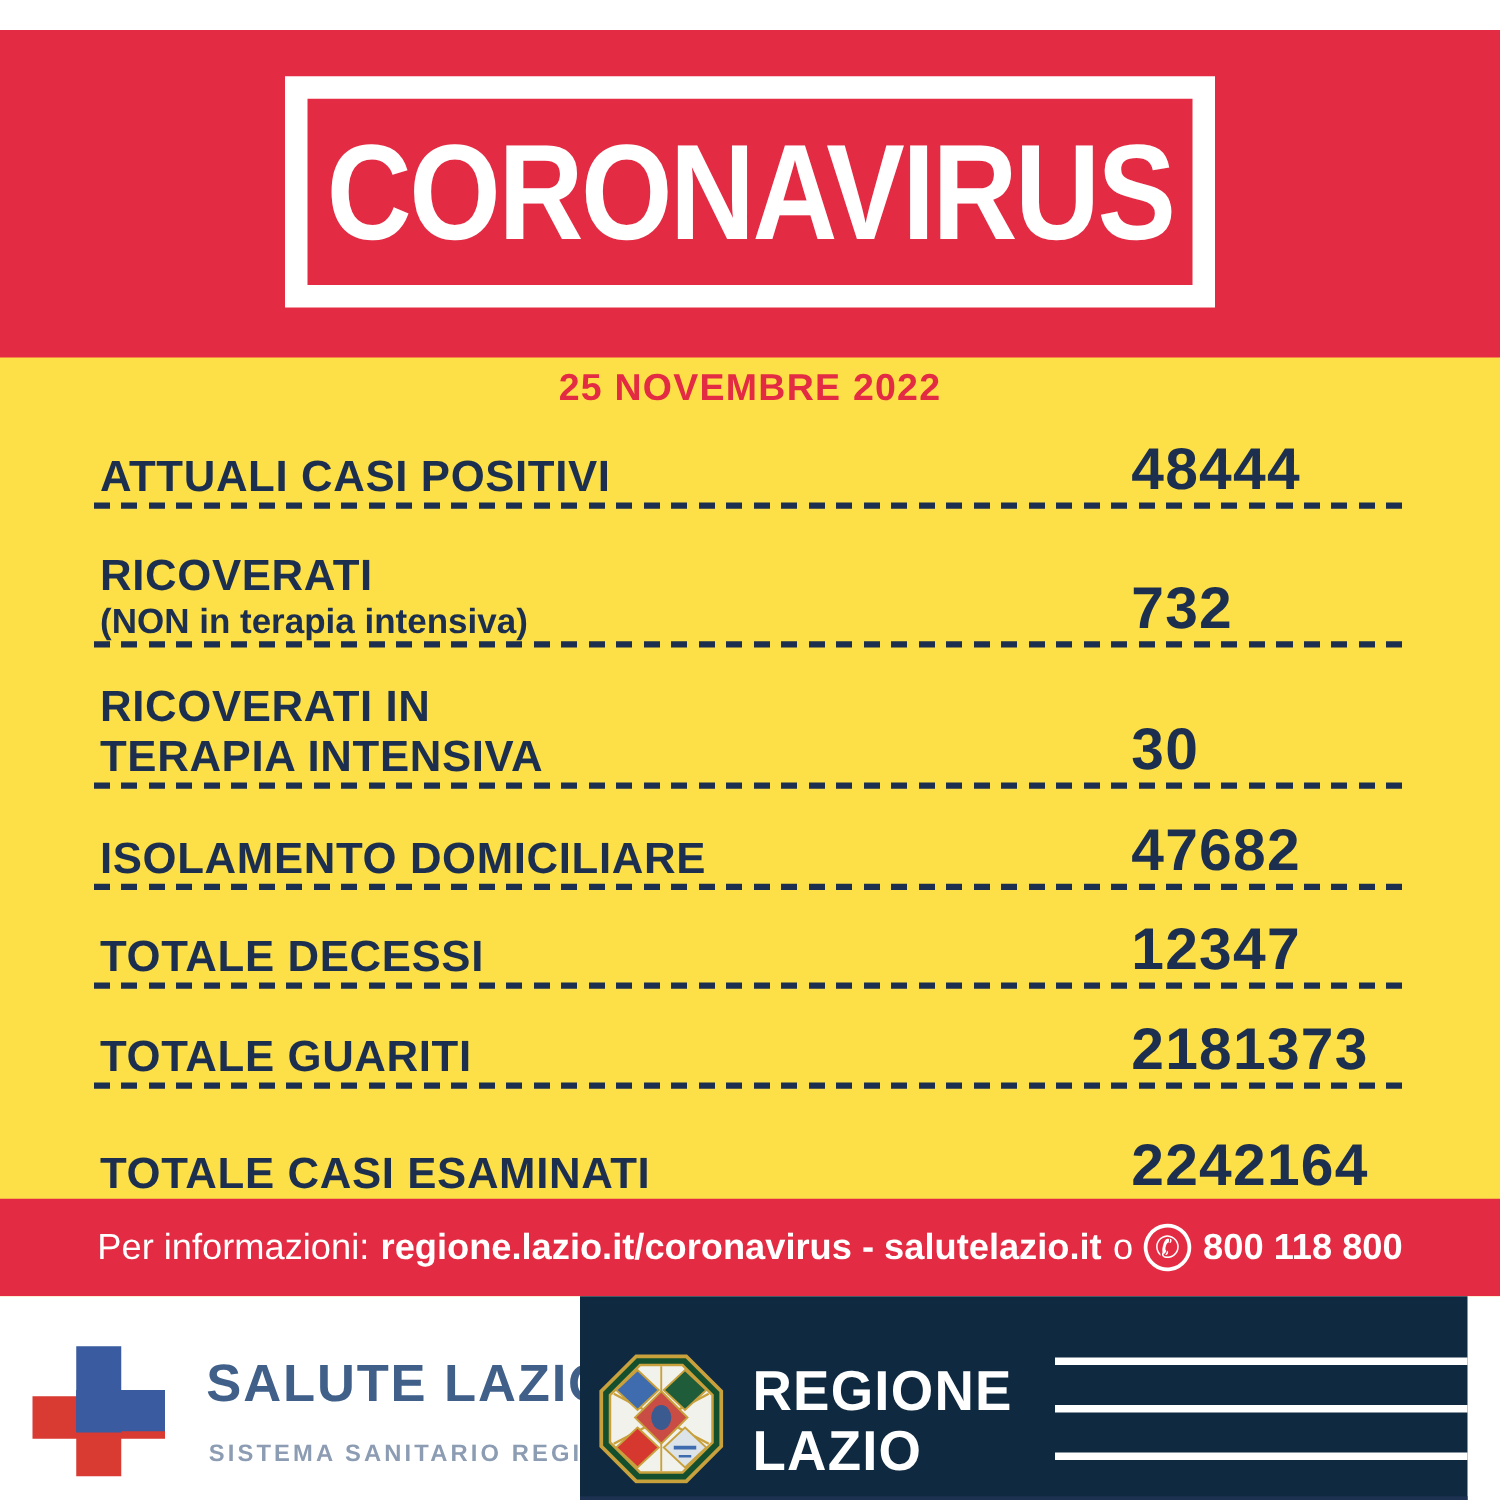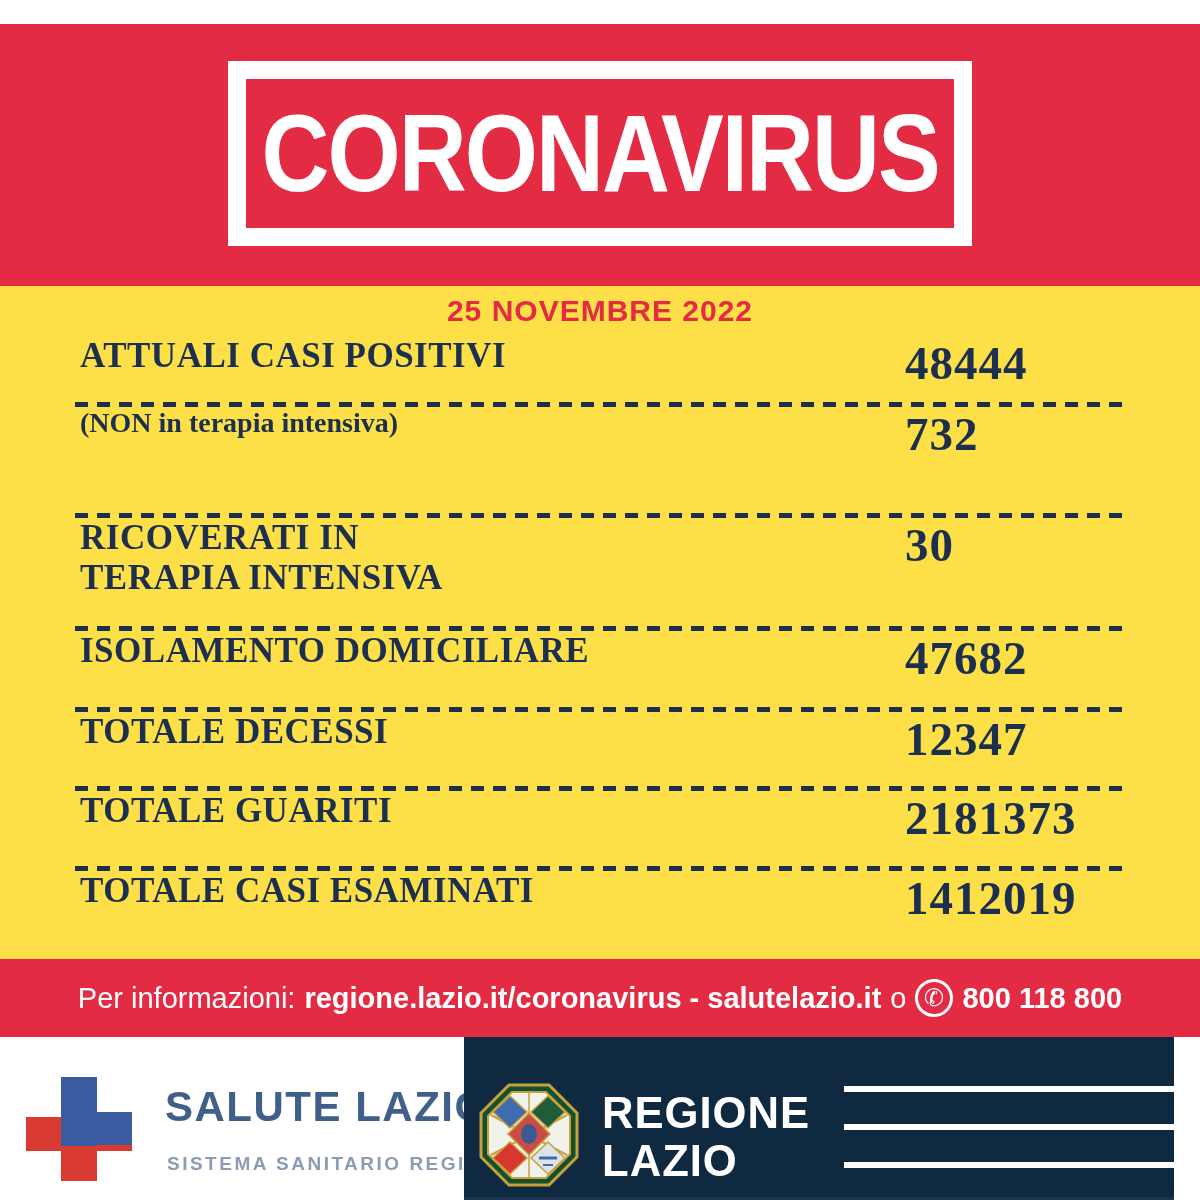--- a/index.html
+++ b/index.html
@@ -20,21 +20,21 @@
     transform:scaleX(0.97) scaleY(1.12);white-space:nowrap;
   }
   
   .date-line{
     position:absolute;left:0;top:262px;width:1200px;height:50px;
     display:flex;align-items:center;justify-content:center;
     color:#e32b43;font-size:30px;font-weight:800;letter-spacing:1px;text-align:right;
   }
   
   .stats{position:absolute;left:75px;top:312px;width:1050px;}
-  .row{display:flex;align-items:flex-start;font-family:Liberation Serif, serif;}
+  .row{display:flex;align-items:flex-end;}
   .row .label{
     flex:1;padding-left:5px;color:#1d2f4f;font-size:35px;font-weight:800;
     letter-spacing:0.5px;line-height:40px;white-space:pre-line;
   }
   .row .sublabel{
     display:block;font-size:28px;font-weight:600;letter-spacing:0;line-height:32px;
   }
   .row .value{
     width:220px;color:#1d2f4f;font-size:47px;font-weight:800;letter-spacing:1px;
     text-align:left;
@@ -101,21 +101,21 @@
 
   <div class="stats">
 
     <div class="row h66">
       <div class="label">ATTUALI CASI POSITIVI</div>
       <div class="value">48444</div>
     </div>
     <div class="sep"></div>
 
     <div class="row h106">
-      <div class="label"><span class="sublabel">(NON in terapia intensiva)</span></div>
+      <div class="label"><span>RICOVERATI</span><span class="sublabel">(NON in terapia intensiva)</span></div>
       <div class="value">732</div>
     </div>
     <div class="sep"></div>
 
     <div class="row h108">
       <div class="label">RICOVERATI IN
 TERAPIA INTENSIVA</div>
       <div class="value">30</div>
     </div>
     <div class="sep"></div>
@@ -133,21 +133,21 @@
     <div class="sep"></div>
 
     <div class="row h75">
       <div class="label">TOTALE GUARITI</div>
       <div class="value">2181373</div>
     </div>
     <div class="sep"></div>
 
     <div class="row h88">
       <div class="label">TOTALE CASI ESAMINATI</div>
-      <div class="value">1412019</div>
+      <div class="value">2242164</div>
     </div>
   </div>
 
   <div class="infobar">
     <span class="light">Per informazioni:</span>
     <span class="bold">regione.lazio.it/coronavirus - salutelazio.it</span>
     <span class="light">o</span>
     <span class="phone-badge">✆</span>
     <span class="bold">800 118 800</span>
   </div>

